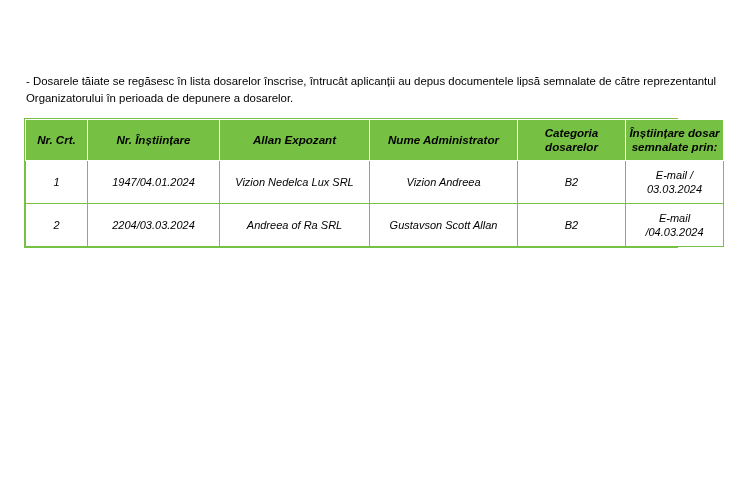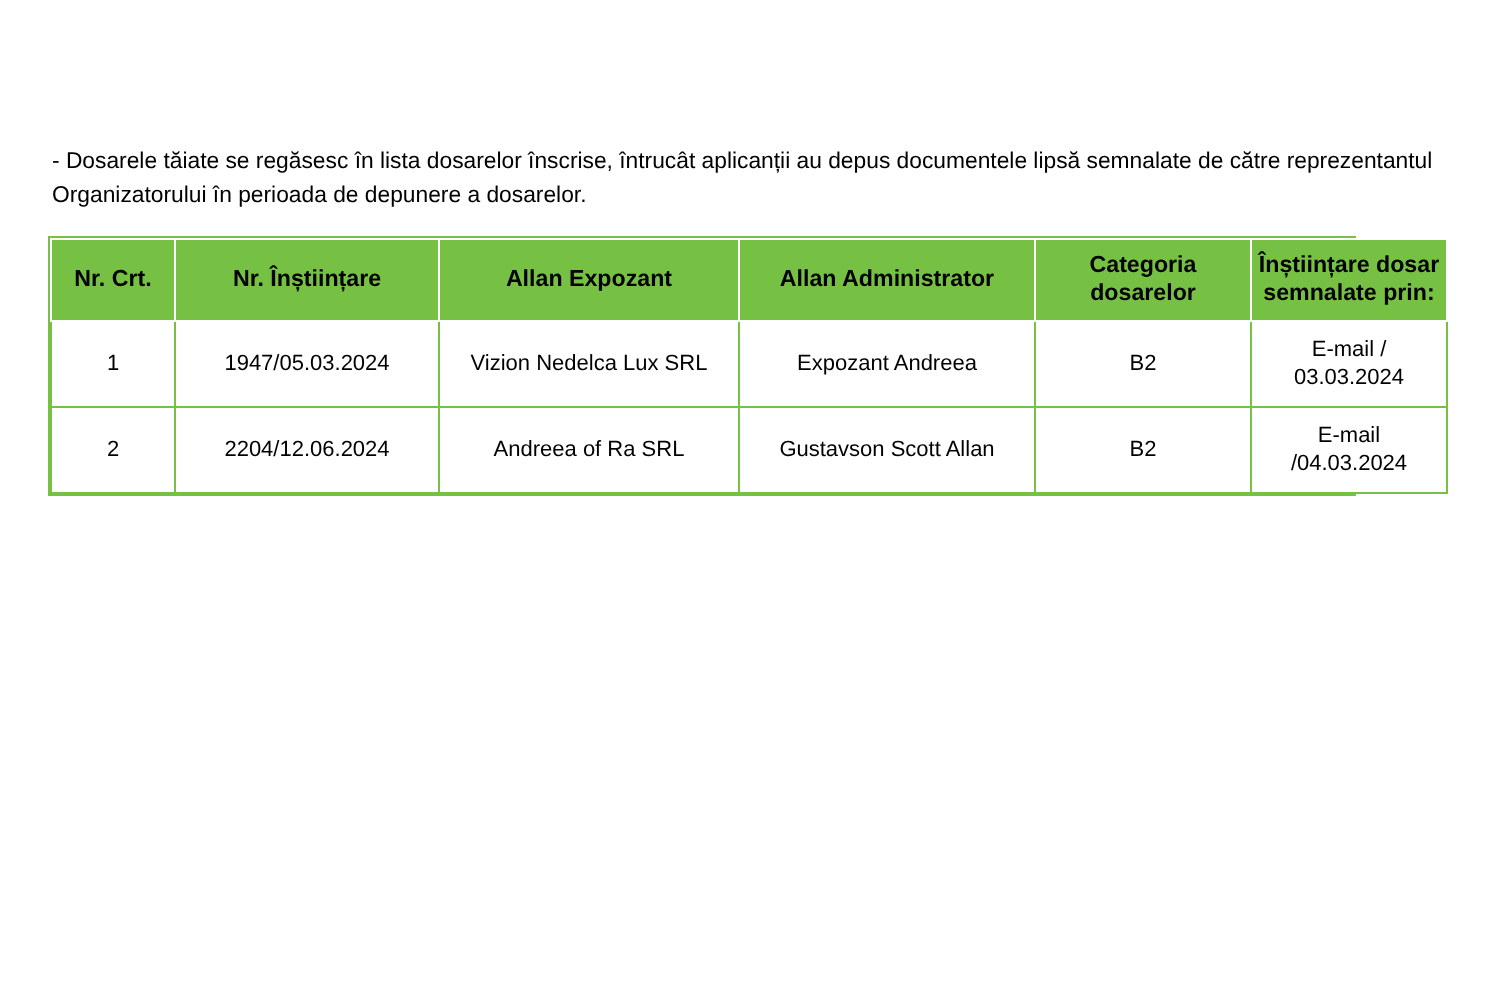--- a/index.html
+++ b/index.html
@@ -29,20 +29,21 @@
     font-size: 11.4px;
     line-height: 17px;
     color: #000000;
     text-align: left;
   }
   .table-wrap {
     position: absolute;
     left: 24px;
     top: 118px;
     width: 654px;
+    font-style: italic;
   }
   table.data {
     border-collapse: collapse;
     width: 698px;
     table-layout: fixed;
   }
   table.data th,
   table.data td {
     border: 1px solid #ffffff;
     outline: none;
@@ -93,37 +94,37 @@
             <col class="c2">
             <col class="c3">
             <col class="c4">
             <col class="c5">
         </colgroup>
         <thead>
           <tr>
             <th>Nr. Crt.</th>
             <th>Nr. Înștiințare</th>
             <th>Allan Expozant</th>
-            <th>Allan Administrator</th>
+            <th>Nume Administrator</th>
             <th>Categoria dosarelor</th>
             <th>Înștiințare dosar semnalate prin:</th>
           </tr>
         </thead>
         <tbody>
           <tr>
             <td>1</td>
-            <td>1947/05.03.2024</td>
+            <td>1947/04.01.2024</td>
             <td>Vizion Nedelca Lux SRL</td>
-            <td>Expozant Andreea</td>
+            <td>Vizion Andreea</td>
             <td>B2</td>
             <td>E-mail / 03.03.2024</td>
           </tr>
           <tr>
             <td>2</td>
-            <td>2204/12.06.2024</td>
+            <td>2204/03.03.2024</td>
             <td>Andreea of Ra SRL</td>
             <td>Gustavson Scott Allan</td>
             <td>B2</td>
             <td>E-mail /04.03.2024</td>
           </tr>
         </tbody>
       </table>
     </div>
   </div>
 

